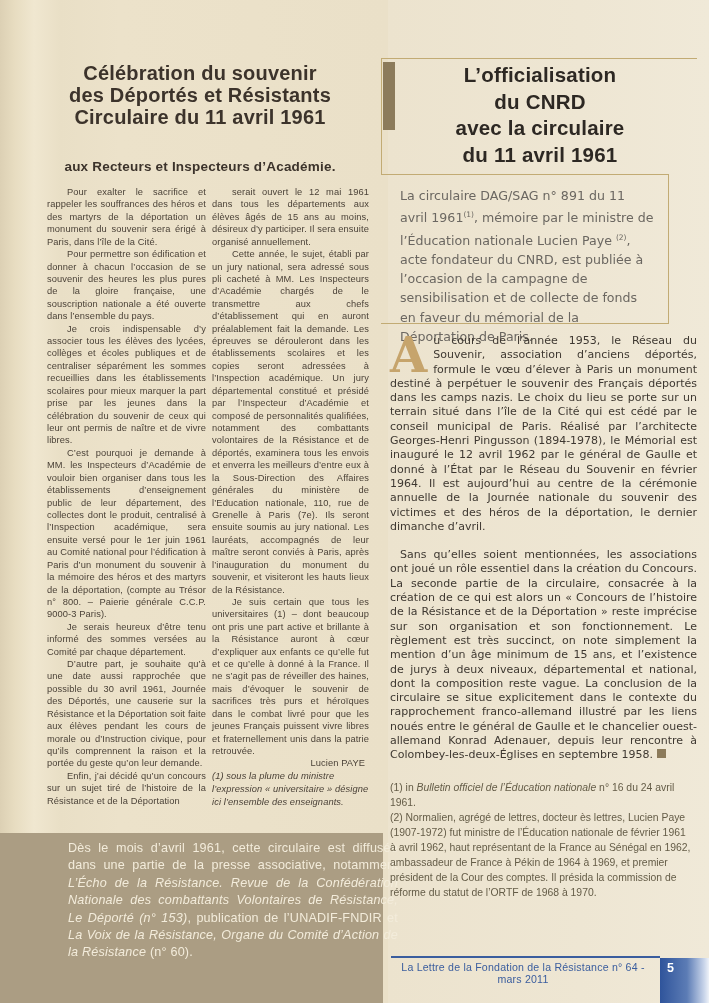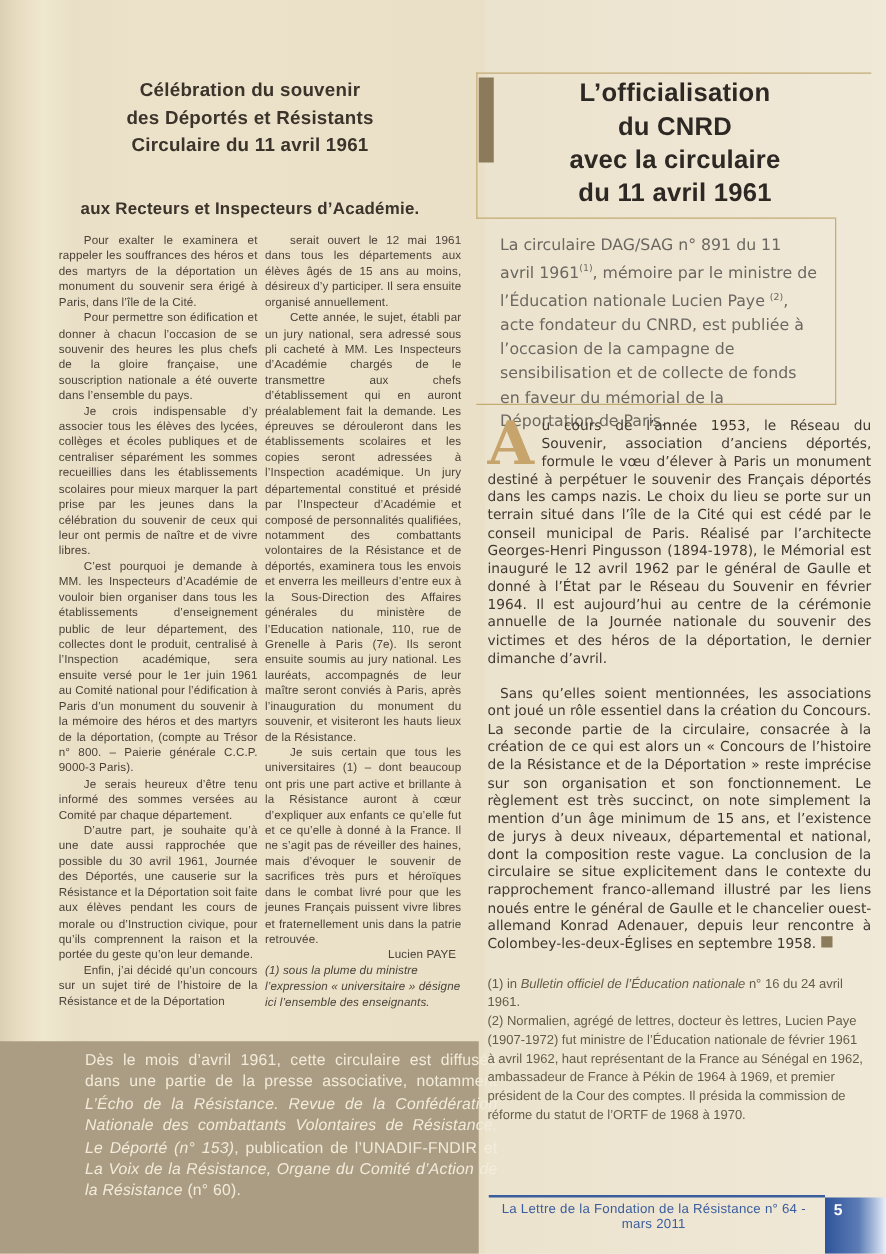--- a/index.html
+++ b/index.html
@@ -8,21 +8,21 @@
 
   
   .scan-bg{position:absolute;left:0;top:0;width:388px;height:1003px;
     background:linear-gradient(90deg,#dcd0b4 0px,#e7dcc0 14px,#f0e7d0 34px,#e9dfc6 60px,#ece2ca 120px,#eae0c8 388px);}
   .right-bg{position:absolute;left:388px;top:0;width:321px;height:1003px;
     background:linear-gradient(90deg,#ece3ce 0,#eee6d3 60%,#f0e9d8 100%);}
 
   
   .l-head{position:absolute;left:28px;top:62px;width:344px;text-align:center;
     color:#3c332b;font-weight:bold;letter-spacing:.2px;}
-  .l-head .big{font-size:15px;line-height:22px;}
+  .l-head .big{font-size:20px;line-height:22px;}
   .l-head .sub{font-size:13.5px;line-height:20px;margin-top:29px;}
 
   .scan-col{position:absolute;top:186px;font-size:9.3px;line-height:12.42px;
     color:#4b4238;text-align:justify;letter-spacing:.1px;}
   .scan-col p{margin:0;text-indent:20px;}
   .col1{left:47px;width:159px;}
   .col2{left:212px;width:157px;}
   .signature{margin-top:14px;text-align:right;text-indent:0 !important;padding-right:4px;}
   .scan-note{margin-top:18px;font-style:italic;text-align:left;text-indent:0 !important;line-height:13px;}
 
@@ -72,22 +72,22 @@
   <div class="right-bg"></div>
 
   <div class="l-head">
     <div class="big">Célébration du souvenir</div>
     <div class="big">des Déportés et Résistants</div>
     <div class="big">Circulaire du 11 avril 1961</div>
     <div class="sub">aux Recteurs et Inspecteurs d’Académie.</div>
   </div>
 
   <div class="scan-col col1">
-    <p>Pour exalter le examinera et rappeler les souffrances des héros et des martyrs de la déportation un monument du souvenir sera érigé à Paris, dans l’île de la Cité.</p>
-    <p>Pour permettre son édification et donner à chacun l’occasion de se souvenir des heures les plus chefs de la gloire française, une souscription nationale a été ouverte dans l’ensemble du pays.</p>
+    <p>Pour exalter le sacrifice et rappeler les souffrances des héros et des martyrs de la déportation un monument du souvenir sera érigé à Paris, dans l’île de la Cité.</p>
+    <p>Pour permettre son édification et donner à chacun l’occasion de se souvenir des heures les plus pures de la gloire française, une souscription nationale a été ouverte dans l’ensemble du pays.</p>
     <p>Je crois indispensable d’y associer tous les élèves des lycées, collèges et écoles publiques et de centraliser séparément les sommes recueillies dans les établissements scolaires pour mieux marquer la part prise par les jeunes dans la célébration du souvenir de ceux qui leur ont permis de naître et de vivre libres.</p>
     <p>C’est pourquoi je demande à MM. les Inspecteurs d’Académie de vouloir bien organiser dans tous les établissements d’enseignement public de leur département, des collectes dont le produit, centralisé à l’Inspection académique, sera ensuite versé pour le 1er juin 1961 au Comité national pour l’édification à Paris d’un monument du souvenir à la mémoire des héros et des martyrs de la déportation, (compte au Trésor n° 800. – Paierie générale C.C.P. 9000-3 Paris).</p>
     <p>Je serais heureux d’être tenu informé des sommes versées au Comité par chaque département.</p>
     <p>D’autre part, je souhaite qu’à une date aussi rapprochée que possible du 30 avril 1961, Journée des Déportés, une causerie sur la Résistance et la Déportation soit faite aux élèves pendant les cours de morale ou d’Instruction civique, pour qu’ils comprennent la raison et la portée du geste qu’on leur demande.</p>
     <p>Enfin, j’ai décidé qu’un concours sur un sujet tiré de l’histoire de la Résistance et de la Déportation</p>
   </div>
 
   <div class="scan-col col2">
     <p>serait ouvert le 12 mai 1961 dans tous les départements aux élèves âgés de 15 ans au moins, désireux d’y participer. Il sera ensuite organisé annuellement.</p>
     <p>Cette année, le sujet, établi par un jury national, sera adressé sous pli cacheté à MM. Les Inspecteurs d’Académie chargés de le transmettre aux chefs d’établissement qui en auront préalablement fait la demande. Les épreuves se dérouleront dans les établissements scolaires et les copies seront adressées à l’Inspection académique. Un jury départemental constitué et présidé par l’Inspecteur d’Académie et composé de personnalités qualifiées, notamment des combattants volontaires de la Résistance et de déportés, examinera tous les envois et enverra les meilleurs d’entre eux à la Sous-Direction des Affaires générales du ministère de l’Education nationale, 110, rue de Grenelle à Paris (7e). Ils seront ensuite soumis au jury national. Les lauréats, accompagnés de leur maître seront conviés à Paris, après l’inauguration du monument du souvenir, et visiteront les hauts lieux de la Résistance.</p>

